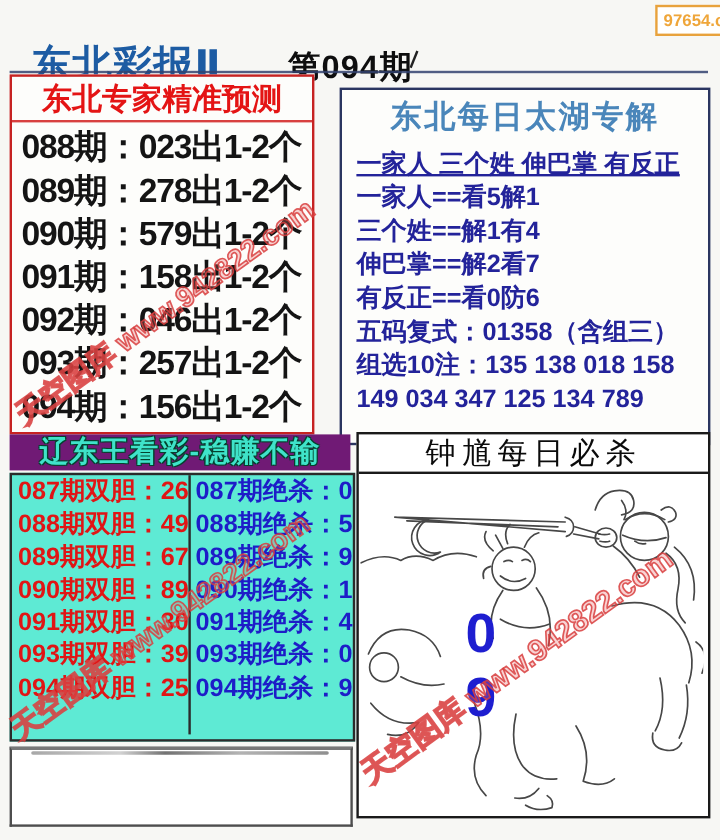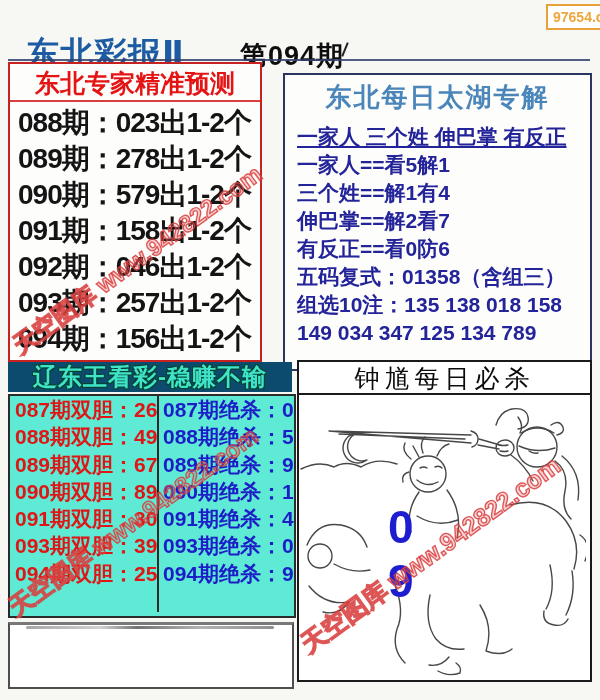--- a/index.html
+++ b/index.html
@@ -23,21 +23,21 @@
               white-space:nowrap;letter-spacing:-1px;}
   
   .taihu{left:283px;top:62px;width:305px;height:294px;border:2px solid #2a3560;background:#fdfdfb;margin-top:11px;}
   .taihu-title{height:40px;line-height:44px;text-align:center;color:#4a86ba;
                font-size:26px;font-weight:bold;letter-spacing:2px;}
   .taihu-body{padding:8px 0 0 12px;}
   .taihu-riddle{font-size:21px;font-weight:bold;color:#23239a;line-height:28px;
                 text-decoration:underline;white-space:nowrap;}
   .taihu-line{font-size:21px;font-weight:bold;color:#23239a;line-height:28px;white-space:nowrap;}
   
-  .greenbar{left:8px;top:362px;width:284px;height:30px;background:#0c4a6e;
+  .greenbar{left:8px;top:362px;width:284px;height:30px;background:#701a75;
             color:#3fe3c9;font-size:24px;font-weight:bold;text-align:center;line-height:30px;
             letter-spacing:1px;white-space:nowrap;
             text-shadow:-1px -1px 0 #04432e,1px -1px 0 #04432e,-1px 1px 0 #04432e,1px 1px 0 #04432e;}
   .killpanel{left:297px;top:360px;width:291px;height:318px;border:2px solid #1a1a1a;background:#fff;}
   .kill-title{height:31px;line-height:32px;border-bottom:2px solid #1a1a1a;text-align:center;
               font-size:25px;font-weight:normal;color:#0b0b0b;letter-spacing:5px;}
   
   .dantable{left:8px;top:394px;width:284px;height:220px;border:2px solid #2b2b2b;background:#5eead4;
             display:grid;grid-template-columns:149px 1fr;grid-auto-rows:27.3px;}
   .dd{color:#e01515;font-size:21px;font-weight:bold;line-height:27px;padding-left:5px;white-space:nowrap;}

